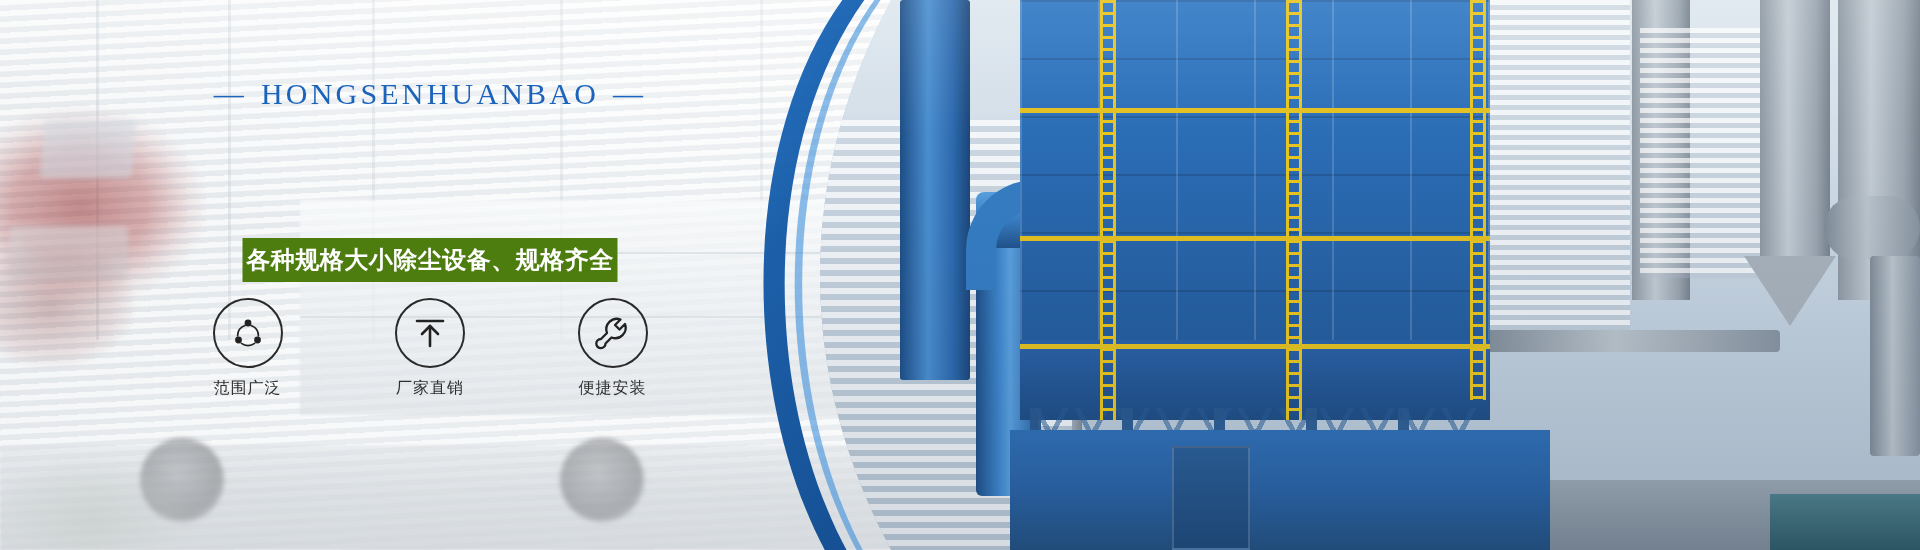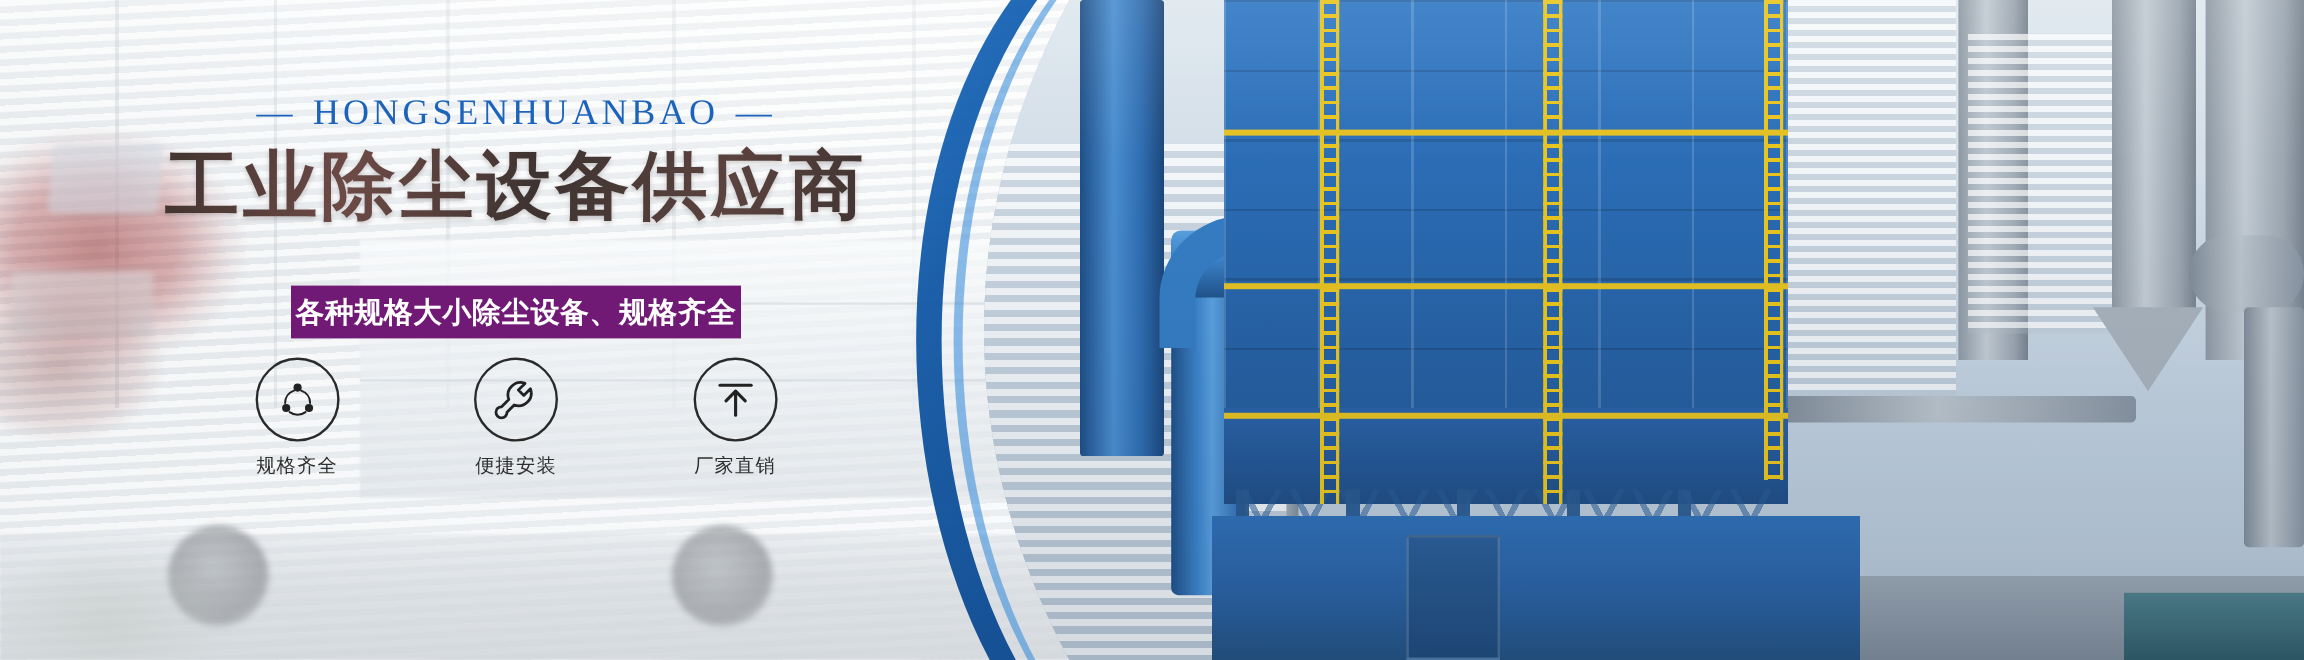--- a/index.html
+++ b/index.html
@@ -239,21 +239,21 @@
     background:linear-gradient(100deg,#4a3a38 0%,#463632 18%,#6d4a46 34%,#3d3330 52%,#5b433f 70%,#3a302e 88%,#4a3c38 100%);
     -webkit-background-clip:text; background-clip:text;
     color:transparent;
     -webkit-text-fill-color:transparent;
     filter:drop-shadow(0 2px 2px rgba(120,110,110,.35));
   }
 
   .orangebar {
     position:absolute; left:50%; transform:translateX(-50%);
     top:238px; width:375px; height:44px;
-    background:#701a75;
+    background:#4d7c0f;
     display:flex; align-items:center; justify-content:center;
   }
   .orangebar span {
     color:#ffffff; font-size:24px; font-weight:bold; letter-spacing:.5px;
     white-space:nowrap;
   }
 
   .features {
     position:absolute; left:50%; transform:translateX(-50%);
     top:298px; width:470px;
@@ -353,60 +353,59 @@
       <path d="M 156,-20 C 38,120 32,400 134,570 L 128,570 C 24,400 30,120 150,-20 Z" fill="#2e86d8" opacity="0.55"></path>
     </svg>
   </div>
 
   <div class="content">
 
     <div class="eyebrow">
       <span class="dash">—</span><span>HONGSENHUANBAO</span><span class="dash">—</span>
     </div>
 
-    <h1 class="headline">工业除尘设备供应商</h1>
 
     <div class="orangebar">
       <span>各种规格大小除尘设备、规格齐全</span>
     </div>
 
     <div class="features">
 
       <div class="feature">
         <div class="circle">
           <svg width="40" height="40" viewBox="0 0 40 40">
             <circle cx="20" cy="10" r="3.4" fill="#222"></circle>
             <circle cx="10.5" cy="27" r="3.4" fill="#222"></circle>
             <circle cx="29.5" cy="27" r="3.4" fill="#222"></circle>
             <path d="M17,12.5 A11,11 0 0 0 9.6,22.8" stroke="#222" stroke-width="1.7" fill="none" stroke-linecap="round"></path>
             <path d="M23,12.5 A11,11 0 0 1 30.4,22.8" stroke="#222" stroke-width="1.7" fill="none" stroke-linecap="round"></path>
             <path d="M13.4,30.4 A11,11 0 0 0 26.6,30.4" stroke="#222" stroke-width="1.7" fill="none" stroke-linecap="round"></path>
           </svg>
         </div>
-        <div class="feature-label">规格齐全</div>
+        <div class="feature-label">范围广泛</div>
       </div>
 
-
-      <div class="feature">
-        <div class="circle">
-          <svg width="42" height="42" viewBox="0 0 42 42">
-            <path d="M28.5,7.5 L23,13 L27.5,17.5 L33,12 A10.5,10.5 0 0 1 19.5,25.5 L13.5,31.5 A4.6,4.6 0 1 1 9,27 L15,21 A10.5,10.5 0 0 1 28.5,7.5 Z" fill="none" stroke="#222" stroke-width="2.3" stroke-linejoin="round" stroke-linecap="round"></path>
-          </svg>
-        </div>
-        <div class="feature-label">便捷安装</div>
-      </div>
 
       <div class="feature">
         <div class="circle">
           <svg width="38" height="38" viewBox="0 0 38 38">
             <line x1="6" y1="7" x2="32" y2="7" stroke="#222" stroke-width="2.6" stroke-linecap="round"></line>
             <line x1="19" y1="12" x2="19" y2="32" stroke="#222" stroke-width="2.6" stroke-linecap="round"></line>
             <polyline points="11,20 19,12 27,20" fill="none" stroke="#222" stroke-width="2.6" stroke-linecap="round" stroke-linejoin="round"></polyline>
           </svg>
         </div>
         <div class="feature-label">厂家直销</div>
       </div>
 
+      <div class="feature">
+        <div class="circle">
+          <svg width="42" height="42" viewBox="0 0 42 42">
+            <path d="M28.5,7.5 L23,13 L27.5,17.5 L33,12 A10.5,10.5 0 0 1 19.5,25.5 L13.5,31.5 A4.6,4.6 0 1 1 9,27 L15,21 A10.5,10.5 0 0 1 28.5,7.5 Z" fill="none" stroke="#222" stroke-width="2.3" stroke-linejoin="round" stroke-linecap="round"></path>
+          </svg>
+        </div>
+        <div class="feature-label">便捷安装</div>
+      </div>
+
     </div>
 
   </div>
 
 </div>
 
 </body></html>

